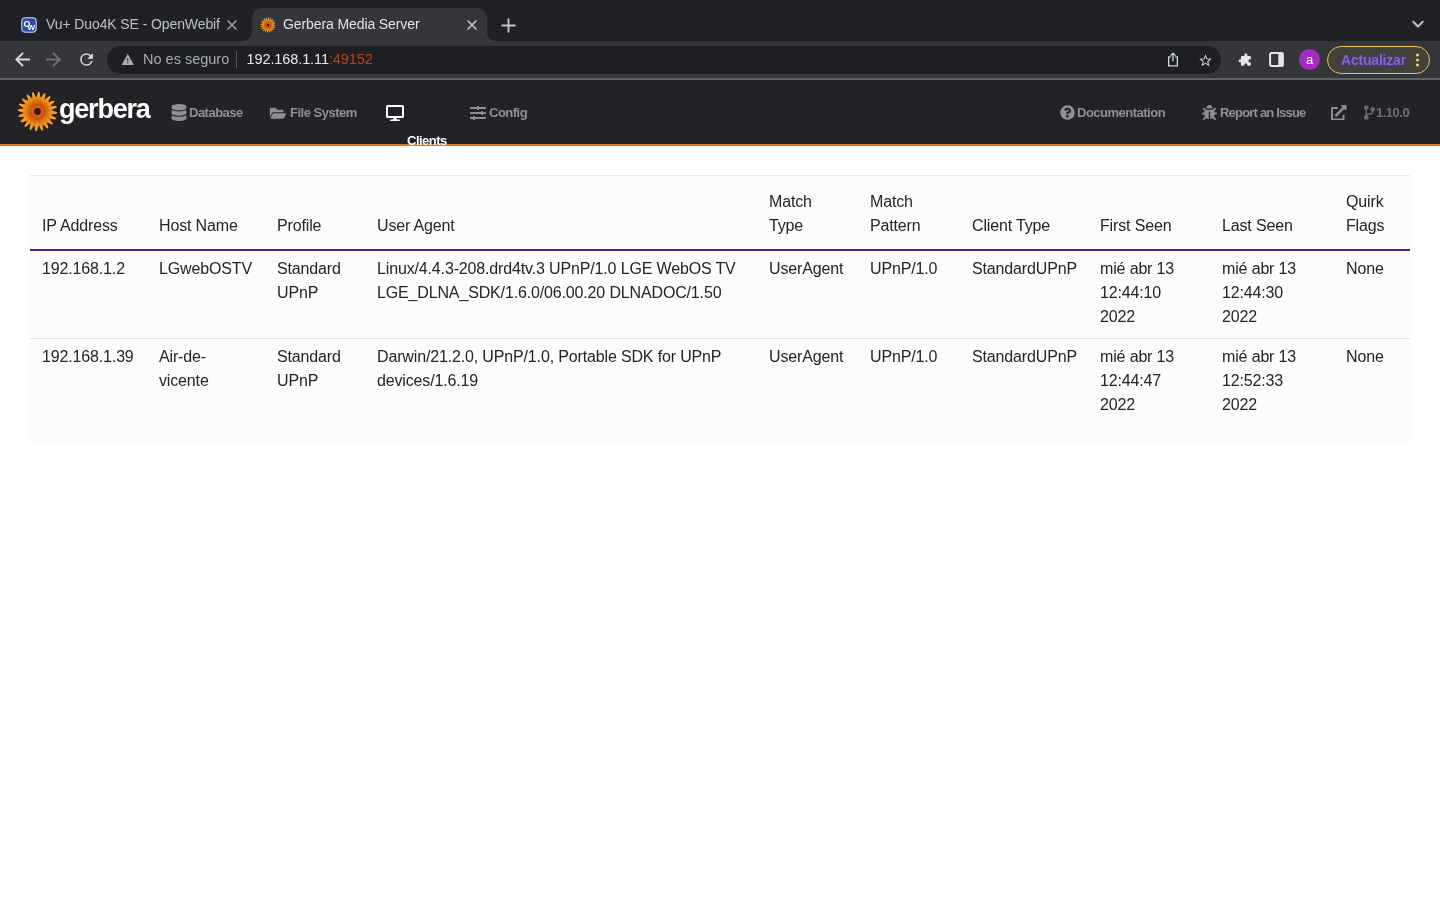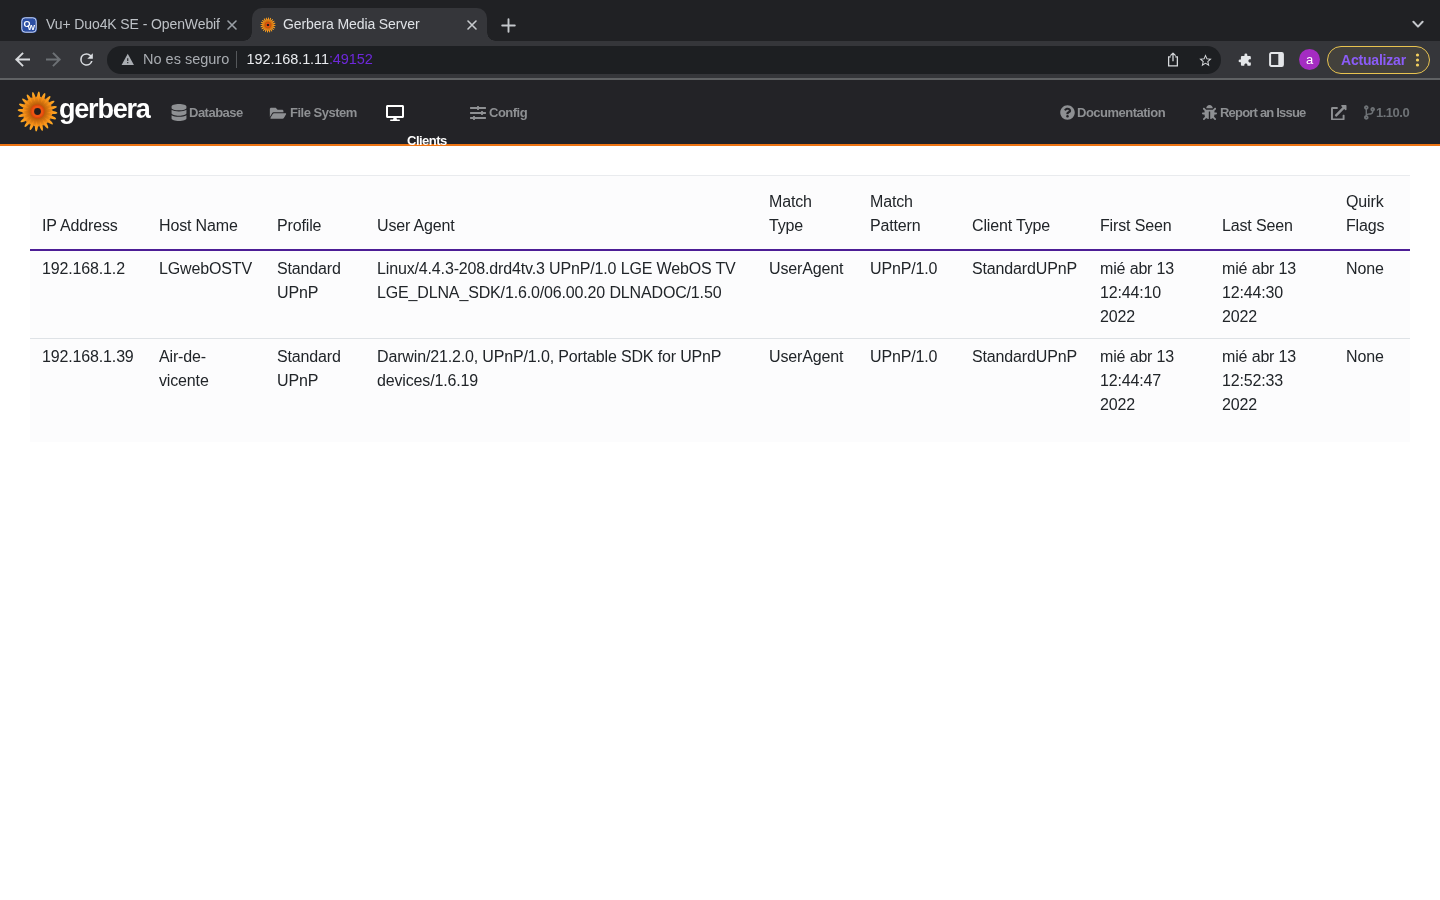--- a/index.html
+++ b/index.html
@@ -66,21 +66,21 @@
   </svg>
   <svg class="abs" style="left:77px; top:50px;" width="19" height="19" viewBox="0 0 24 24">
     <path d="M17.65 6.35A7.96 7.96 0 0 0 12 4a8 8 0 1 0 7.73 10h-2.08A6 6 0 1 1 12 6c1.66 0 3.14.69 4.22 1.78L13 11h7V4l-2.35 2.35z" fill="#dadde1"></path>
   </svg>
   <div class="abs" id="omnibox"></div>
   <svg class="abs" style="left:120.5px; top:53px;" width="13.5" height="12.5" viewBox="0 0 24 22">
     <path d="M1 21h22L12 1 1 21zm12-3h-2v-2h2v2zm0-4h-2v-5h2v5z" fill="#a9adb2"></path>
   </svg>
   <div class="abs" style="left:143px; top:52px; font-size:14.5px; line-height:15px; color:#a9adb2; letter-spacing:0px;">No es seguro</div>
   <div class="abs" style="left:235.5px; top:51px; width:1px; height:17px; background:#55585b;"></div>
-  <div class="abs" style="left:246.5px; top:52px; font-size:14.5px; line-height:15px; color:#e9ebee; letter-spacing:-0.1px;">192.168.1.11<span style="color:#6d28d9;margin-top:8px;">:49152</span></div>
+  <div class="abs" style="left:246.5px; top:52px; font-size:14.5px; line-height:15px; color:#e9ebee; letter-spacing:-0.1px;">192.168.1.11<span style="color:#c2410c;margin-top:8px;">:49152</span></div>
 
   <svg class="abs" style="left:1167px; top:52px;" width="12" height="15" viewBox="0 0 14 17">
     <g stroke="#d6d9dc" stroke-width="1.5" fill="none">
       <path d="M4.4 5.4 H1.9 V15.9 H12.1 V5.4 H9.6"></path>
       <path d="M7 10.5 V1.4 M4 4 L7 1.1 L10 4" stroke-linejoin="round"></path>
     </g>
   </svg>
   <svg class="abs" style="left:1197.5px; top:53px;" width="15" height="15" viewBox="0 0 24 24">
     <path d="M22 9.24l-7.19-.62L12 2 9.19 8.63 2 9.24l5.46 4.73L5.82 21 12 17.27 18.18 21l-1.63-7.03L22 9.24zM12 15.4l-3.76 2.27 1-4.28-3.32-2.88 4.38-.38L12 6.1l1.71 4.04 4.38.38-3.32 2.88 1 4.28L12 15.4z" fill="#d6d9dc"></path>
   </svg>

